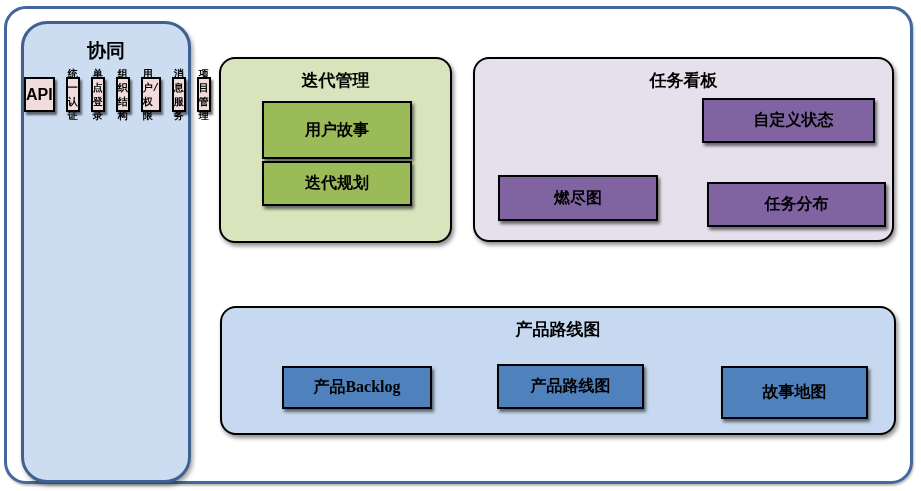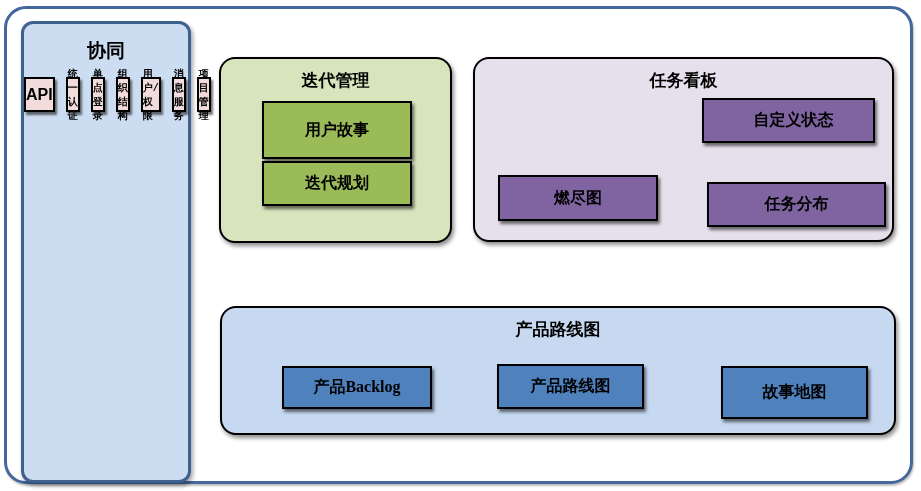--- a/index.html
+++ b/index.html
@@ -10,21 +10,21 @@
   .frame{
     position:absolute;left:4px;top:6px;width:909px;height:478px;
     box-sizing:border-box;border:3px solid var(--frame_border);
     border-radius:22px;background:#fff;
     box-shadow:1px 2px 2px rgba(0,0,0,.25);
   }
   
   .sidebar{
     position:absolute;left:14px;top:12px;width:170px;height:462px;
     box-sizing:border-box;border:3px solid var(--sidebar_border);
-    border-radius:12px;background:var(--sidebar_fill);
+    border-radius:26px;background:var(--sidebar_fill);
     box-shadow:2px 3px 4px rgba(0,0,0,.35);
   }
   .sidebar-title{
     margin-top:14px;text-align:center;font-size:19px;font-weight:bold;
   }
   .sidebar-items{
     margin-top:13px;display:flex;gap:11px;align-items:center;
   }
   .pill{
     width:121px;height:35px;box-sizing:border-box;

